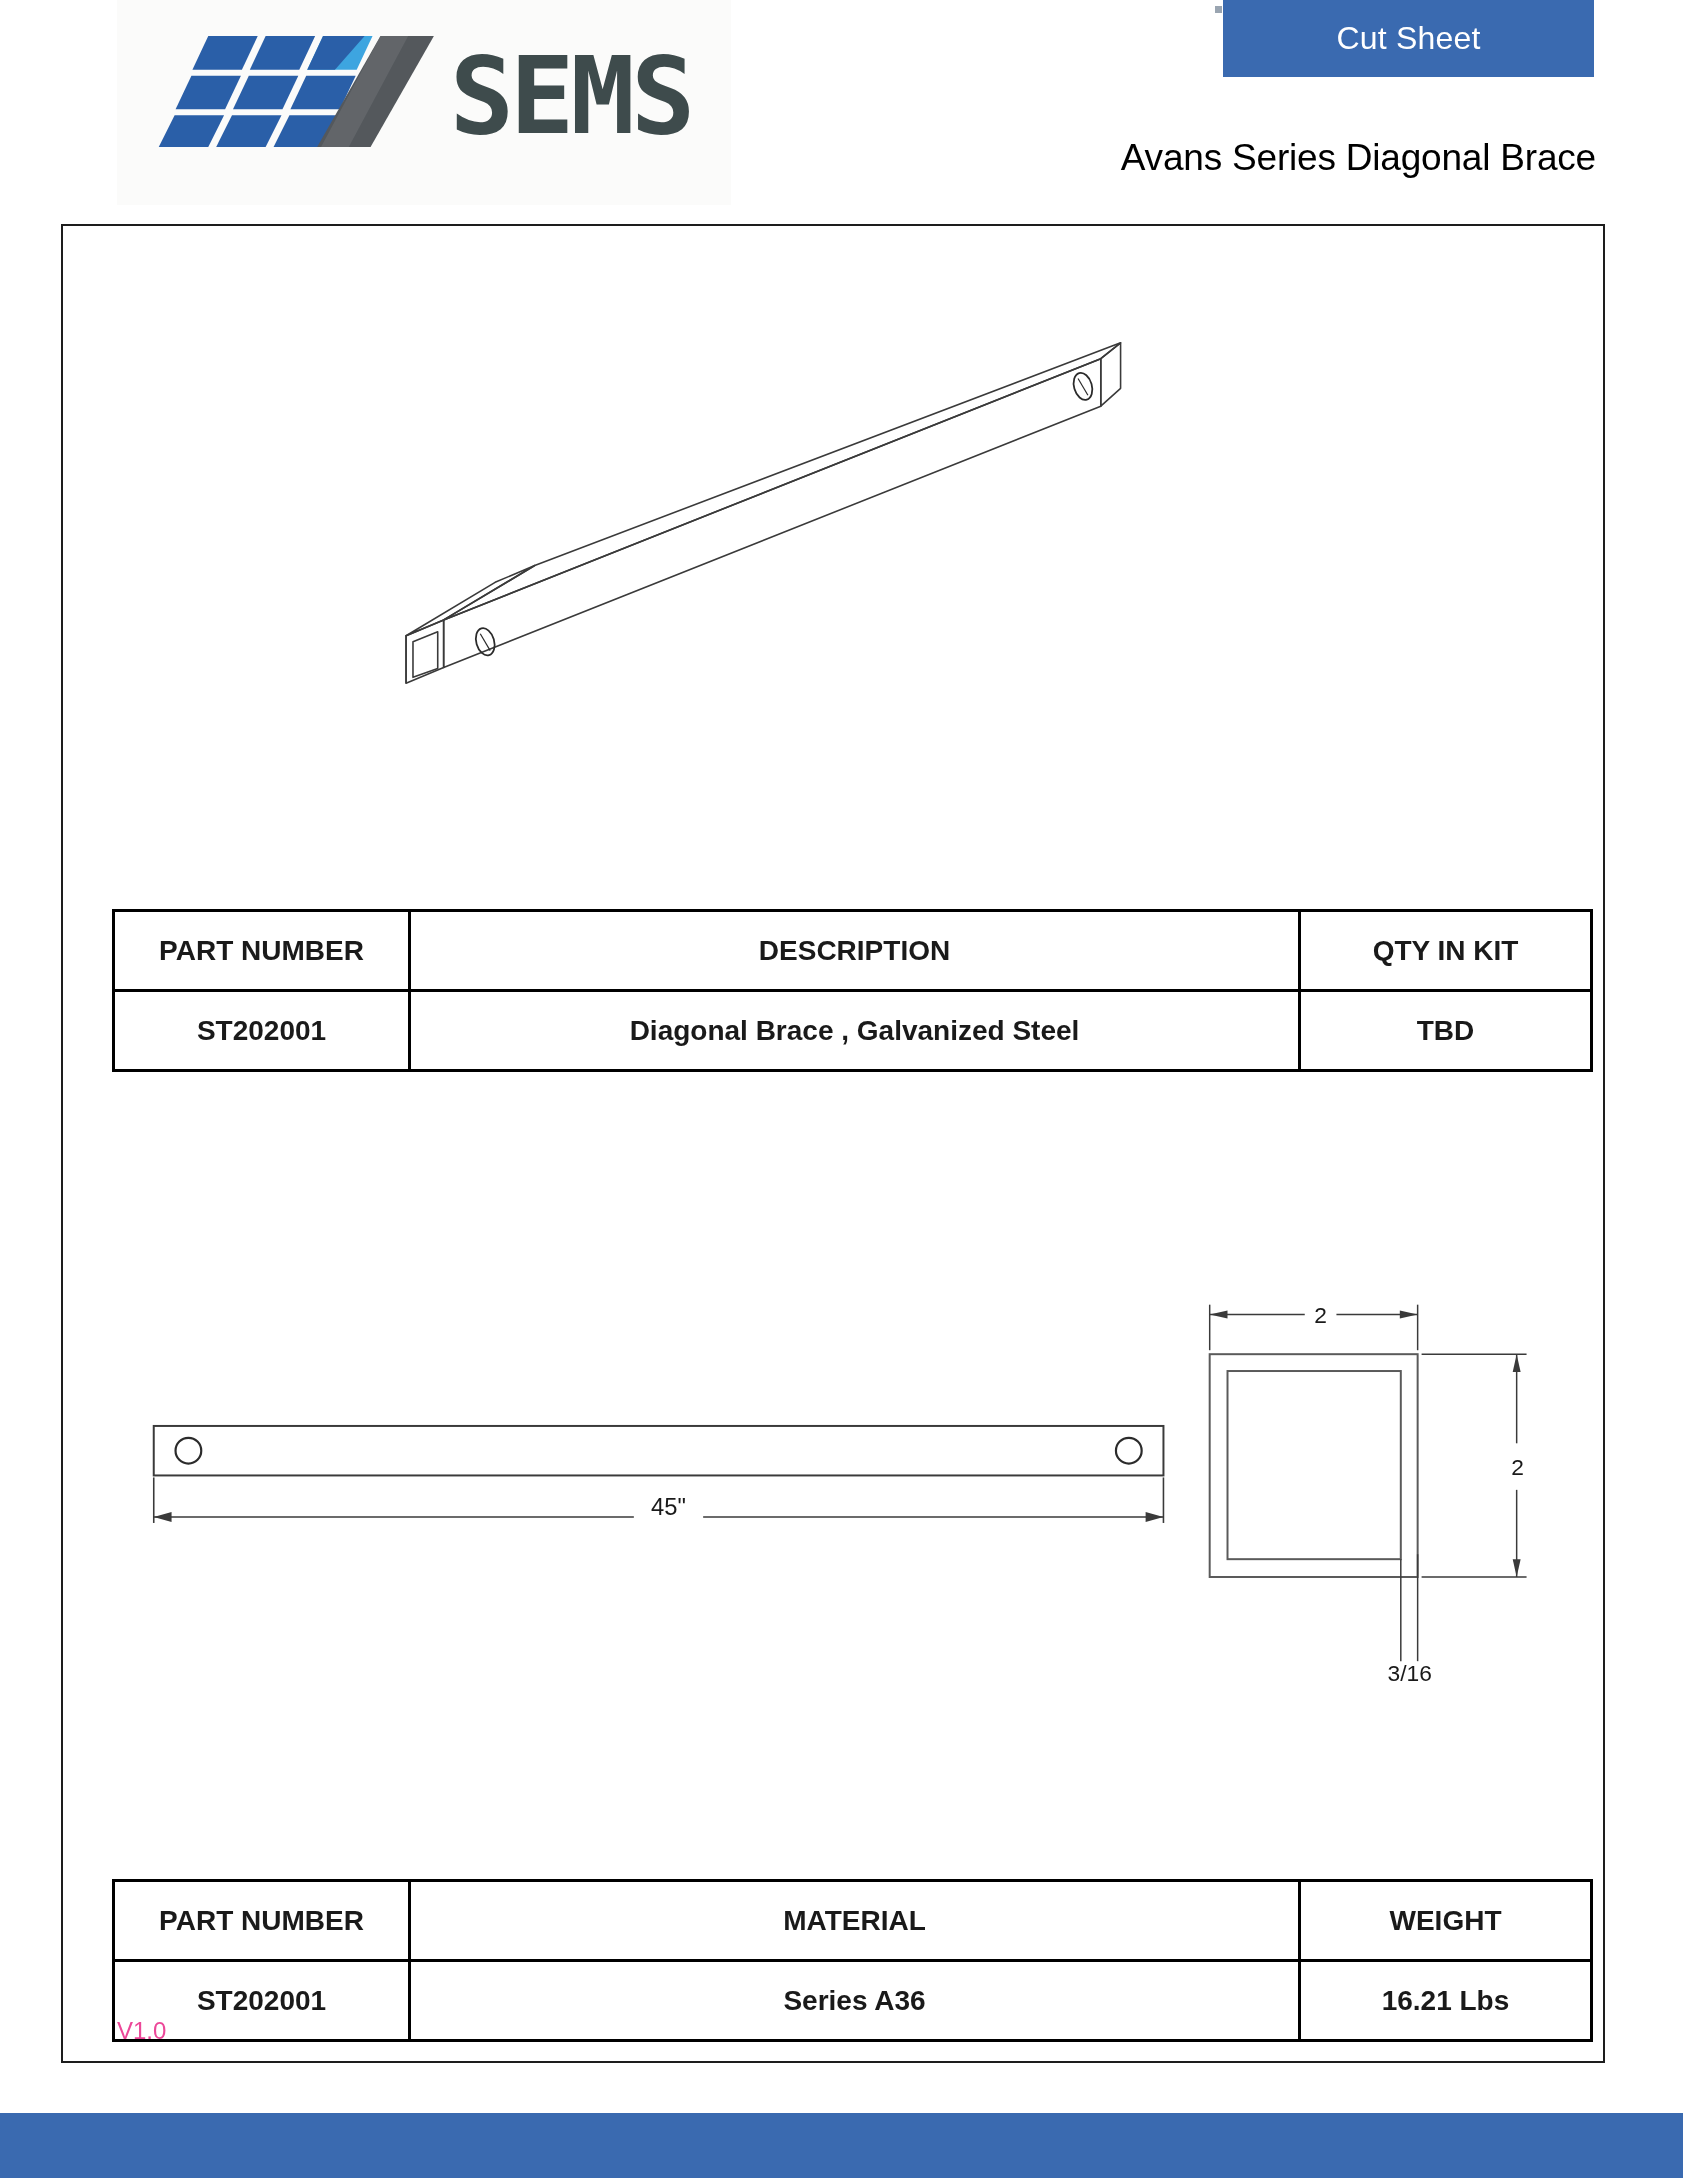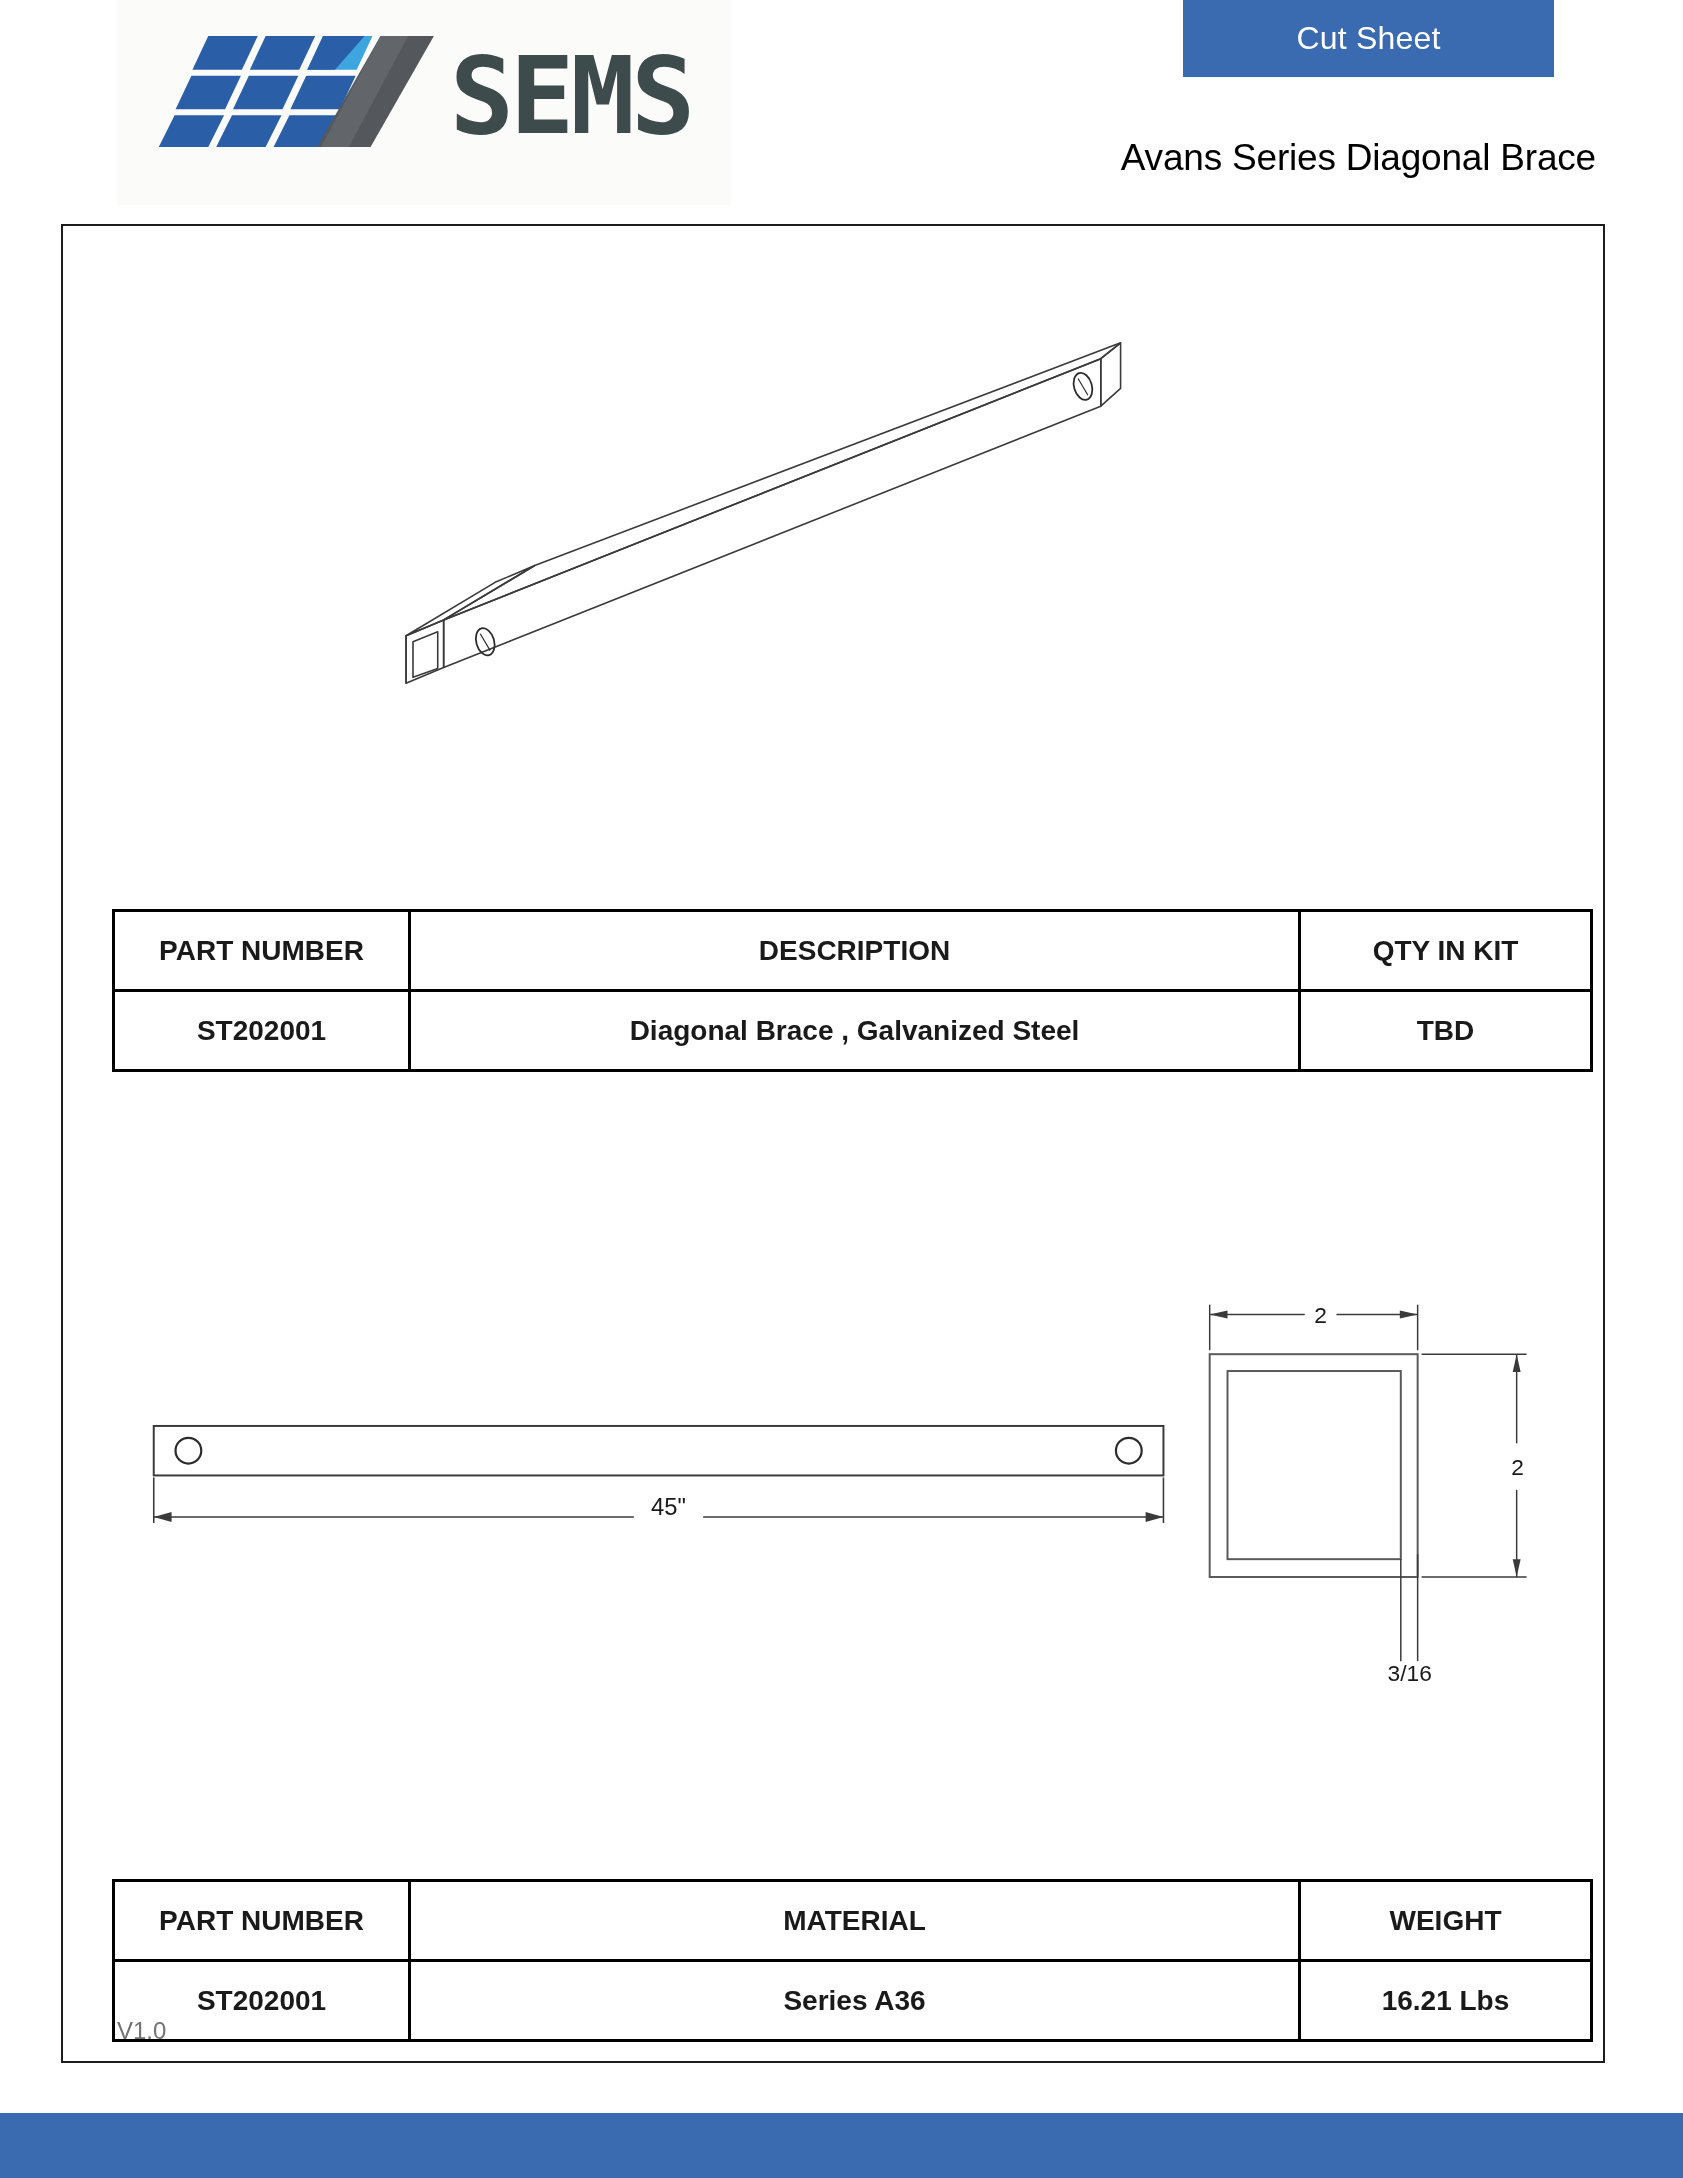--- a/index.html
+++ b/index.html
@@ -27,21 +27,21 @@
   #logo-svg {
     position: absolute;
     left: 20px;
     top: 30px;
     width: 574px;
     height: 119px;
   }
 
   #cut-sheet-badge {
     position: absolute;
-    left: 1183px;
+    left: 1223px;
     top: 0px;
     width: 371px;
     height: 77px;
     background: #3a6ab0;
     color: #ffffff;
     font-size: 32px;
     display: flex;
     align-items: center;
     justify-content: center;
     letter-spacing: 0.2px;
@@ -138,21 +138,21 @@
     width: 406px;
     height: 416px;
   }
 
   
   #version-label {
     position: absolute;
     left: 117px;
     top: 2017px;
     font-size: 24px;
-    color: #737373;
+    color: #ec4899;
   }
 
   
   #footer-bar {
     position: absolute;
     left: 0px;
     top: 2113px;
     width: 1683px;
     height: 65px;
     background: #3a6ab0;

